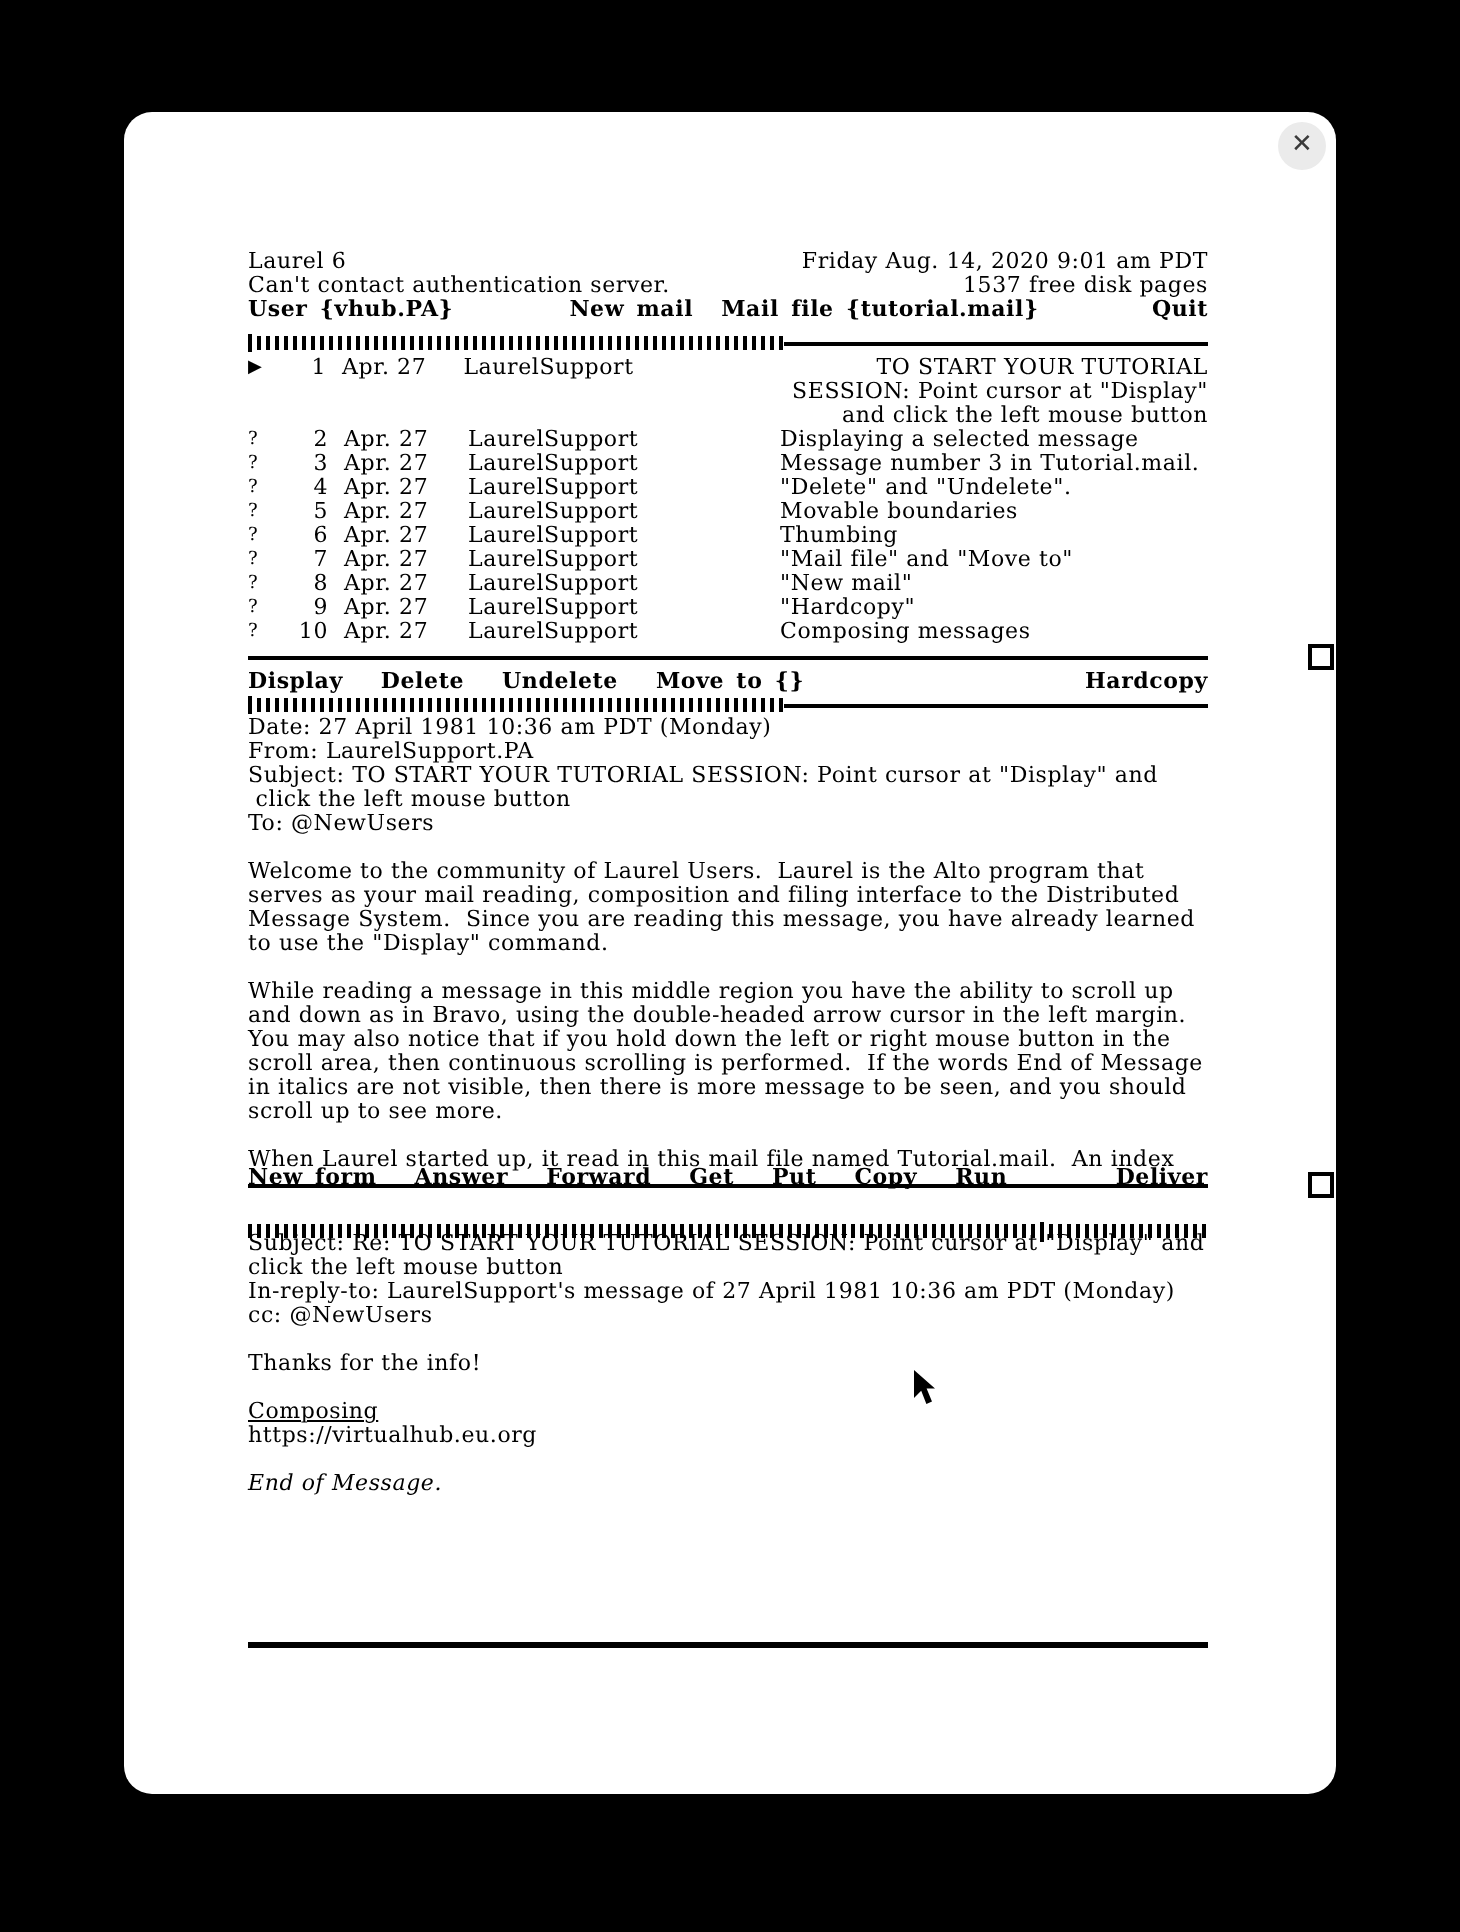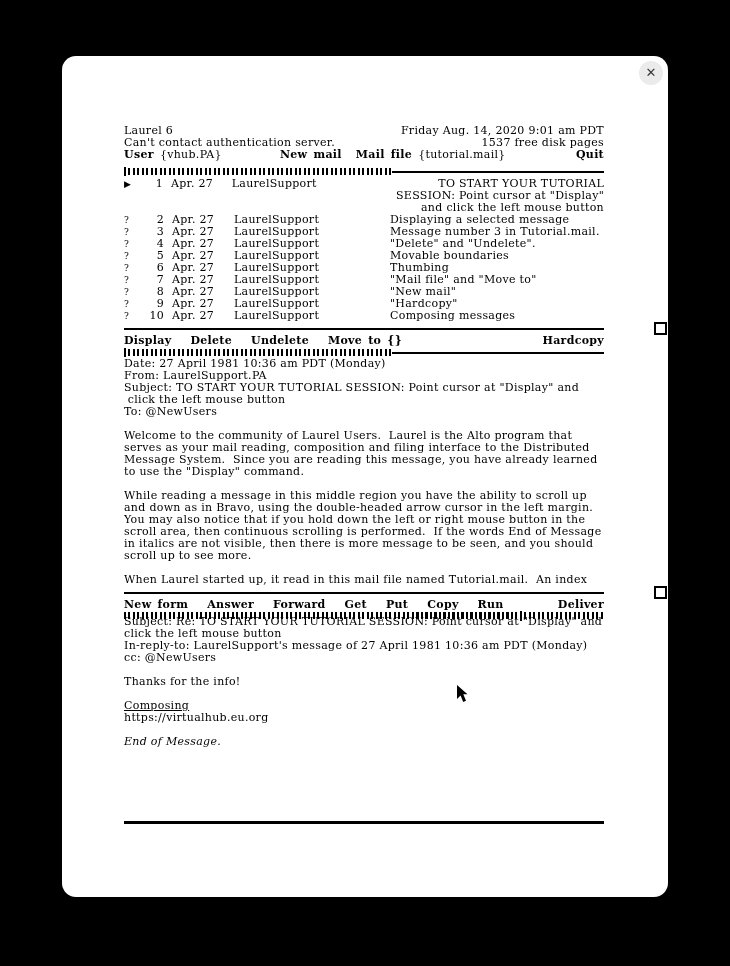--- a/index.html
+++ b/index.html
@@ -13,21 +13,21 @@
     cursor:pointer; font-family:"DejaVu Sans", sans-serif; }
   .abs { position:absolute; left:62px; width:480px; }
   .line { height:12px; line-height:12px; font-size:11px; letter-spacing:.3px;
     white-space:pre; color:#000; }
   .row2 { display:flex; justify-content:space-between; }
   .menurow { display:flex; font-weight:bold; word-spacing:2px; }
   .menurow .sp64 { margin-left:58px; }
   .menurow .sp16 { margin-left:14px;text-align:right; }
   .menurow .gap { margin-left:19px; }
   .menurow .pushR { margin-left:auto; }
-  .reg { font-weight:normal; }
+  .reg { font-weight:bold; }
   
   .sbar { position:absolute; left:62px; width:480px; height:9px; }
   .sb-dash { position:absolute; top:1px; height:7px;
     background:repeating-linear-gradient(90deg,#000 0 2px,transparent 2px 4.5px); }
   .sb-line { position:absolute; top:4px; border-top:2px solid #000; }
   .sb-tick { position:absolute; width:2px; height:9px; top:0; background:#000; }
   
   .bound { position:absolute; left:62px; width:480px; height:2px; background:#000; }
   .handle { position:absolute; left:530px; top:-6px; width:13px; height:13px;
     background:#fff; border:2.5px solid #000; }
@@ -195,21 +195,21 @@
     </div>
     <div class="para">
       <div class="line">When Laurel started up, it read in this mail file named Tutorial.mail.  An index</div>
     </div>
   </div>
 
   <div class="bound" style="top:536px">
     <div class="handle"></div>
   </div>
 
-  <div class="abs line menurow" style="top:543px">
+  <div class="abs line menurow" style="top:527px">
     <span>New form</span>
     <span class="gap">Answer</span>
     <span class="gap">Forward</span>
     <span class="gap">Get</span>
     <span class="gap">Put</span>
     <span class="gap">Copy</span>
     <span class="gap">Run</span>
     <span class="pushR">Deliver</span>
   </div>
 

